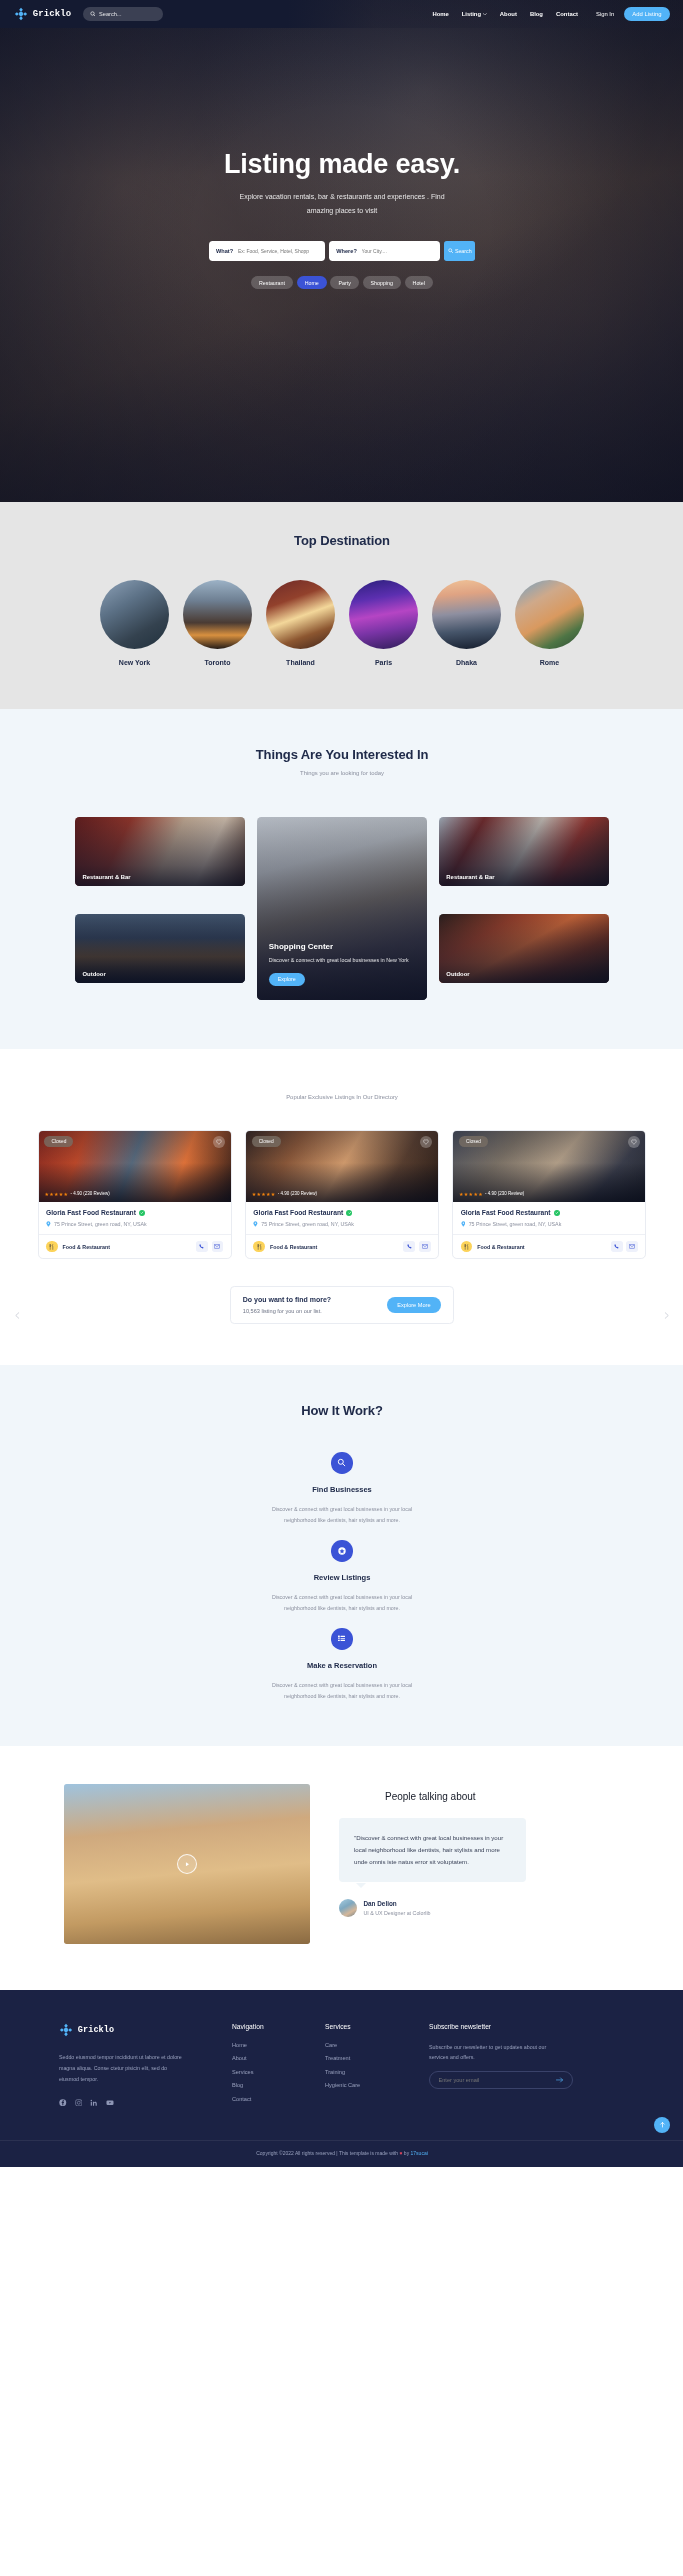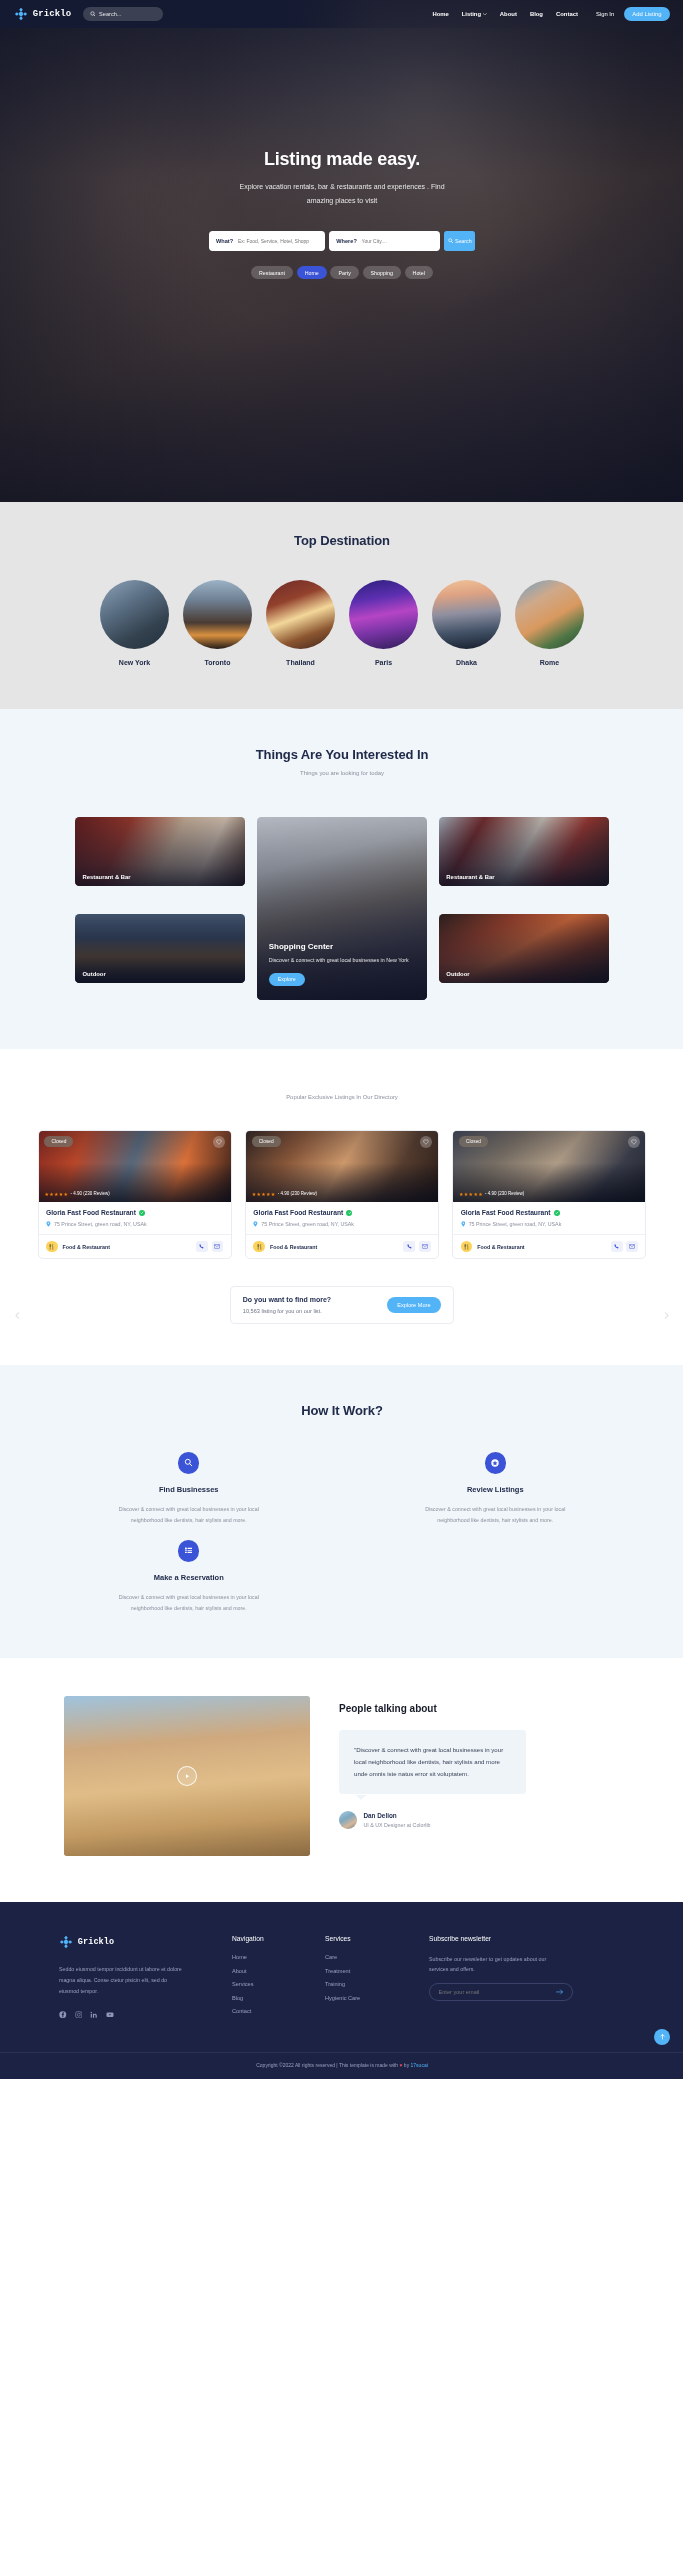--- a/index.html
+++ b/index.html
@@ -69,21 +69,21 @@
     padding:3.7px 8.5px;border-radius:8.5px;border:none;cursor:pointer;
     font-family:inherit;
   }
 
   
   .hero-content{
     position:relative;z-index:6;
     text-align:center;padding-top:121px;
   }
   .hero-title{
-    color:#fff;font-size:18px;font-weight:700;letter-spacing:-0.2px;
+    color:#fff;font-size:27px;font-weight:700;letter-spacing:-0.2px;
   }
   .hero-sub{
     margin:9.6px auto 0;max-width:224px;
     color:rgba(255,255,255,.88);font-size:7px;line-height:2.0;font-weight:400;
   }
 
   
   .searchbar{
     margin:23.5px auto 0;width:267px;
     display:flex;align-items:stretch;gap:4.3px;
@@ -248,21 +248,21 @@
   .cta p{font-size:5.6px;color:#6d7385;margin-top:4.3px;font-weight:400;}
   .cta-btn{
     margin-left:auto;background:#52b3f7;color:#fff;border:none;
     font-size:5.6px;padding:5.3px 10.7px;border-radius:9px;font-family:inherit;cursor:pointer;
   }
 
   
   .howitwork{background:#f1f6fa;padding:38px 0 45px;}
   .how-grid{
     width:598px;margin:34px auto 0;
-    display:grid;grid-template-columns:1fr 1fr;gap:15px;text-align:center;
+    display:grid;grid-template-columns:1fr;gap:15px;text-align:center;
   }
   .how-ico{
     width:21.4px;height:21.4px;border-radius:50%;background:#3b53d6;margin:0 auto;
     display:flex;align-items:center;justify-content:center;
   }
   .how-title{margin-top:11.8px;font-size:7.5px;font-weight:700;color:#202b4a;}
   .how-desc{
     margin:9.6px auto 0;max-width:144px;font-size:5.3px;color:#8a8f9e;line-height:2.0;font-weight:400;
   }
 
@@ -276,21 +276,21 @@
     background:linear-gradient(175deg,#9fc3de 0%,#cfa97e 30%,#e0bd88 55%,#c29a62 78%,#8a6a42 100%);
   }
   .play{
     position:absolute;left:50%;top:50%;transform:translate(-50%,-50%);
     width:20px;height:20px;border-radius:50%;
     border:0.8px solid rgba(255,255,255,.85);
     background:rgba(255,255,255,.16);
     display:flex;align-items:center;justify-content:center;
   }
   .testi-right{padding-top:6.4px;flex:1;}
-  .testi-head{font-size:10px;font-weight:700;color:#161b28;}
+  .testi-head{font-size:10px;font-weight:400;color:#161b28;margin-left:46px;}
   .bubble{
     margin-top:16px;background:#eef4f8;border-radius:3.7px;padding:14px 15px;position:relative;
     max-width:187px;
   }
   .bubble p{font-size:6.1px;line-height:2.0;color:#3a4258;font-weight:400;}
   .bubble::after{
     content:"";position:absolute;left:17px;bottom:-5.9px;
     border-left:5.9px solid transparent;border-right:5.9px solid transparent;
     border-top:5.9px solid #eef4f8;
   }

